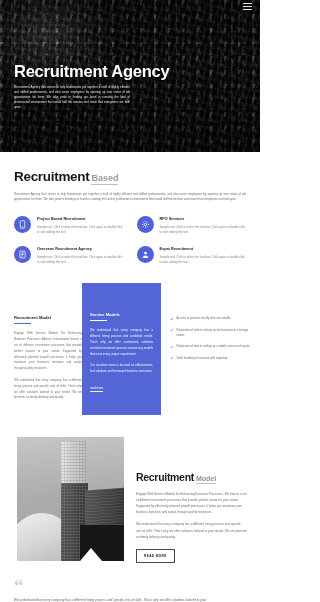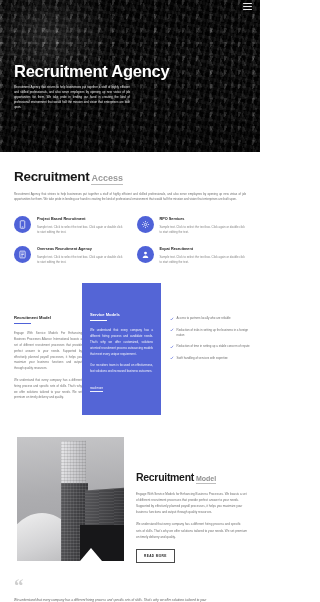--- a/index.html
+++ b/index.html
@@ -192,21 +192,21 @@
     </nav>
 
     <div class="hero-inner">
       <h1 class="hero-title">Recruitment Agency</h1>
       <p class="hero-sub">Recruitment Agency that strives to help businesses put together a staff of highly efficient and skilled professionals, and also serve employees by opening up new vistas of job opportunities for them. We take pride in lending our hand in creating the kind of professional environment that would half the mission and vision that enterprises are built upon.</p>
     </div>
   </section>
 
   <section class="services">
     <h2 class="sec-head">
-      <span class="b">Recruitment</span><span class="g">Access</span>
+      <span class="b">Recruitment</span><span class="g">Based</span>
     </h2>
     <p class="sec-lead">Recruitment Agency that strives to help businesses put together a staff of highly efficient and skilled professionals, and also serve employees by opening up new vistas of job opportunities for them. We take pride in lending our hand in creating the kind of professional environment that would half the mission and vision that enterprises are built upon.</p>
 
     <div class="grid">
 
       <div class="card">
         <span class="ic">
           <svg viewBox="0 0 24 24" fill="none" stroke="#fff" stroke-width="2">
             <rect x="6" y="2" width="12" height="20" rx="2"></rect>
               <line x1="10" y1="18.5" x2="14" y2="18.5"></line>

